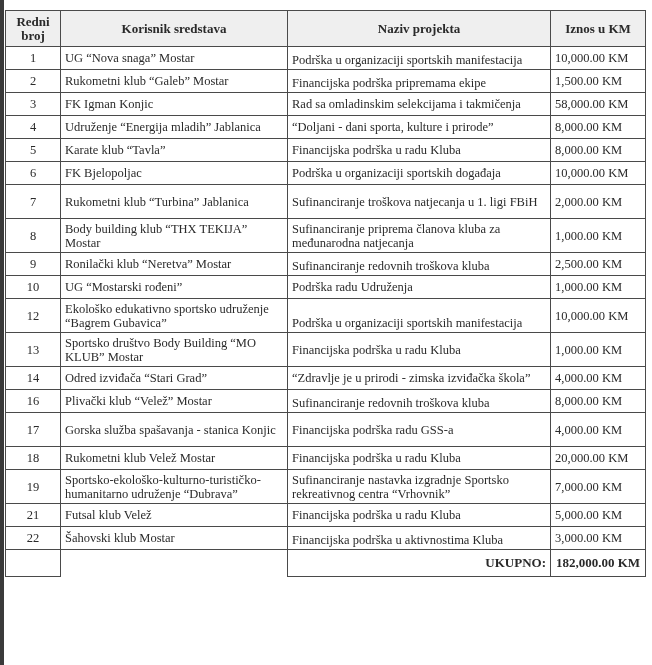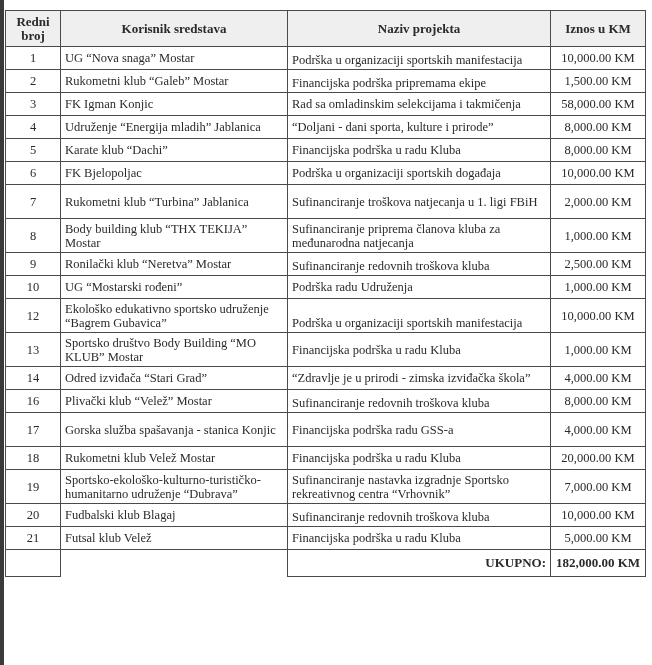--- a/index.html
+++ b/index.html
@@ -8,21 +8,21 @@
     font-family: "Liberation Serif", "DejaVu Serif", serif; color: #2a2a2a;
   }
   .edge-bar { position: absolute; left: 0; top: 0; width: 4px; height: 665px; background: #3a3a3a; }
   table {
     position: absolute; left: 5px; top: 10px; width: 640px;
     border-collapse: collapse; table-layout: fixed; font-size: 12.5px; line-height: 14px;
   }
   th, td { border: 1px solid #4a4a4a; padding: 2px 4px; vertical-align: middle; }
   th { background: #efefef; font-weight: bold; font-size: 13px; height: 31px; }
   td.num { text-align: center; }
-  td.amt { text-align: center; white-space: nowrap; }
+  td.amt { text-align: left; white-space: nowrap; }
   td.bottom { vertical-align: bottom; }
   tr.r1 td { height: 18px; }
   tr.r2 td { height: 29px; }
   tr.total td { height: 22px; }
   .total-label { text-align: right; font-weight: bold; font-size: 13px; }
   .total-amt { text-align: center; font-weight: bold; font-size: 13px; }
 </style>
 </head>
 <body>
 
@@ -63,21 +63,21 @@
         <td class="amt">58,000.00 KM</td>
       </tr>
     <tr class="r1">
         <td class="num">4</td>
         <td>Udruženje “Energija mladih” Jablanica</td>
         <td>“Doljani - dani sporta, kulture i prirode”</td>
         <td class="amt">8,000.00 KM</td>
       </tr>
     <tr class="r1">
         <td class="num">5</td>
-        <td>Karate klub “Dachi”</td>
+        <td>Karate klub “Tavla”</td>
         <td>Financijska podrška u radu Kluba</td>
         <td class="amt">8,000.00 KM</td>
       </tr>
     <tr class="r1">
         <td class="num">6</td>
         <td>FK Bjelopoljac</td>
         <td>Podrška u organizaciji sportskih događaja</td>
         <td class="amt">10,000.00 KM</td>
       </tr>
     <tr class="r2">
@@ -140,30 +140,30 @@
         <td>Financijska podrška u radu Kluba</td>
         <td class="amt">20,000.00 KM</td>
       </tr>
     <tr class="r2">
         <td class="num">19</td>
         <td>Sportsko-ekološko-kulturno-turističko-humanitarno udruženje “Dubrava”</td>
         <td>Sufinanciranje nastavka izgradnje Sportsko rekreativnog centra “Vrhovnik”</td>
         <td class="amt">7,000.00 KM</td>
       </tr>
     <tr class="r1">
-        <td class="num">20</td>
-        <td>Fudbalski klub Blagaj</td>
-        <td class="bottom">Sufinanciranje redovnih troškova kluba</td>
-        <td class="amt">10,000.00 KM</td>
-      </tr>
-    <tr class="r1">
         <td class="num">21</td>
         <td>Futsal klub Velež</td>
         <td>Financijska podrška u radu Kluba</td>
         <td class="amt">5,000.00 KM</td>
+      </tr>
+    <tr class="r1">
+        <td class="num">22</td>
+        <td>Šahovski klub Mostar</td>
+        <td class="bottom">Financijska podrška u aktivnostima Kluba</td>
+        <td class="amt">3,000.00 KM</td>
       </tr>
     <tr class="total">
       <td></td>
       <td style="border-bottom:none"></td>
       <td class="total-label">UKUPNO:</td>
       <td class="total-amt">182,000.00 KM</td>
     </tr>
   </tbody>
 </table>
 

